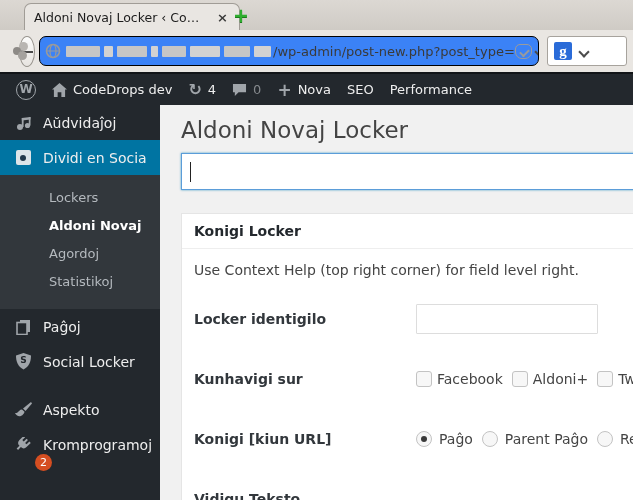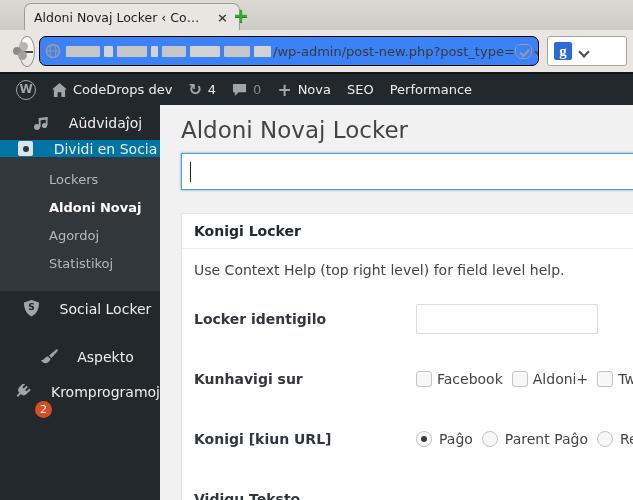--- a/index.html
+++ b/index.html
@@ -56,24 +56,24 @@
   .ab-icon { color:#a0a5aa; fill:#a0a5aa; display:flex; align-items:center; }
   .wp-logo { width:20px; height:20px; border:1.6px solid #a0a5aa; border-radius:50%;
     color:#a0a5aa; font-size:12px; font-weight:bold; text-align:center; line-height:17px; }
   .ab-count-muted { color:#85898d; }
   .ab-plus { font-size:17px; font-weight:bold; color:#a0a5aa; line-height:14px; }
 
   
   .shell { position:relative; height:395px; }
   .sidebar { position:absolute; left:0; top:0; width:160px; height:100%;
     background:#23282d; color:#eee; font-size:14px; }
-  .menu-item { height:35px; display:flex; align-items:center; gap:18px; padding-left:13px;justify-content:center; }
+  .menu-item { height:35px; display:flex; align-items:center; gap:10px; padding-left:13px; }
   .menu-item .micon { width:20px; height:20px; display:flex; align-items:center;
     justify-content:center; fill:#a0a5aa; }
-  .menu-item.active { background:#0074a2; position:relative; height:17px; }
+  .menu-item.active { background:#0074a2; position:relative; height:35px; }
   .menu-item.active::after { content:""; position:absolute; right:-8px; top:50%;
     margin-top:-8px; border:8px solid transparent; border-left-color:#0074a2; border-right:none; }
   .dividi-sq { width:15px; height:15px; background:#dde4e8; border-radius:2px;
     display:flex; align-items:center; justify-content:center; }
   .dividi-sq i { width:6px; height:6px; border-radius:50%; background:#23384a; }
   .submenu { background:#32373c; padding:9px 12px 13px; }
   .submenu-item { height:28px; line-height:28px; padding-left:37px; font-size:13px; color:#b4b9be; }
   .submenu-item.current { color:#fff; font-weight:bold; }
   .menu-sep { height:13px; }
   .krom { position:relative; }
@@ -213,20 +213,29 @@
       <span>Dividi en Socia</span>
     </div>
 
     <div class="submenu">
       <div class="submenu-item">Lockers</div>
       <div class="submenu-item current">Aldoni Novaj</div>
       <div class="submenu-item">Agordoj</div>
       <div class="submenu-item">Statistikoj</div>
     </div>
 
+    <div class="menu-item">
+      <span class="micon">
+        <svg width="15" height="16" viewBox="0 0 15 16">
+          <rect x="4" y="1" width="10" height="12" fill="#a0a5aa"></rect>
+          <rect x="1" y="3.5" width="10" height="12" fill="#23282d" stroke="#a0a5aa" stroke-width="1.6"></rect>
+        </svg>
+      </span>
+      <span>Paĝoj</span>
+    </div>
 
 
     <div class="menu-item">
       <span class="micon">
         <svg width="15" height="17" viewBox="0 0 15 17">
           <path d="M7.5 0 L15 2.5 C15 9 13 13.5 7.5 16.5 C2 13.5 0 9 0 2.5 Z" fill="#a0a5aa"></path>
           <text x="7.5" y="9.6" text-anchor="middle" font-size="9" font-weight="bold" fill="#23282d" font-family="DejaVu Sans, sans-serif">S</text>
         </svg>
       </span>
       <span>Social Locker</span>
@@ -258,21 +267,21 @@
   <div class="content">
     <div class="page-title">Aldoni Novaj Locker</div>
 
     <div class="title-input" title="Aldoni Novaj Locker">
       <span class="caret"></span>
     </div>
 
     <div class="metabox">
       <div class="metabox-header">Konigi Locker</div>
       <div class="metabox-body">
-        <div class="help-text">Use Context Help (top right level) for field level help.</div>
+        <div class="help-text">Use Context Help (top right corner) for field level right.</div>
 
         <div class="field-row">
           <div class="field-label">Locker identigilo</div>
           <div class="field-ctl">
             <div class="text-input"></div>
           </div>
         </div>
 
         <div class="field-row">
           <div class="field-label">Kunhavigi sur</div>

